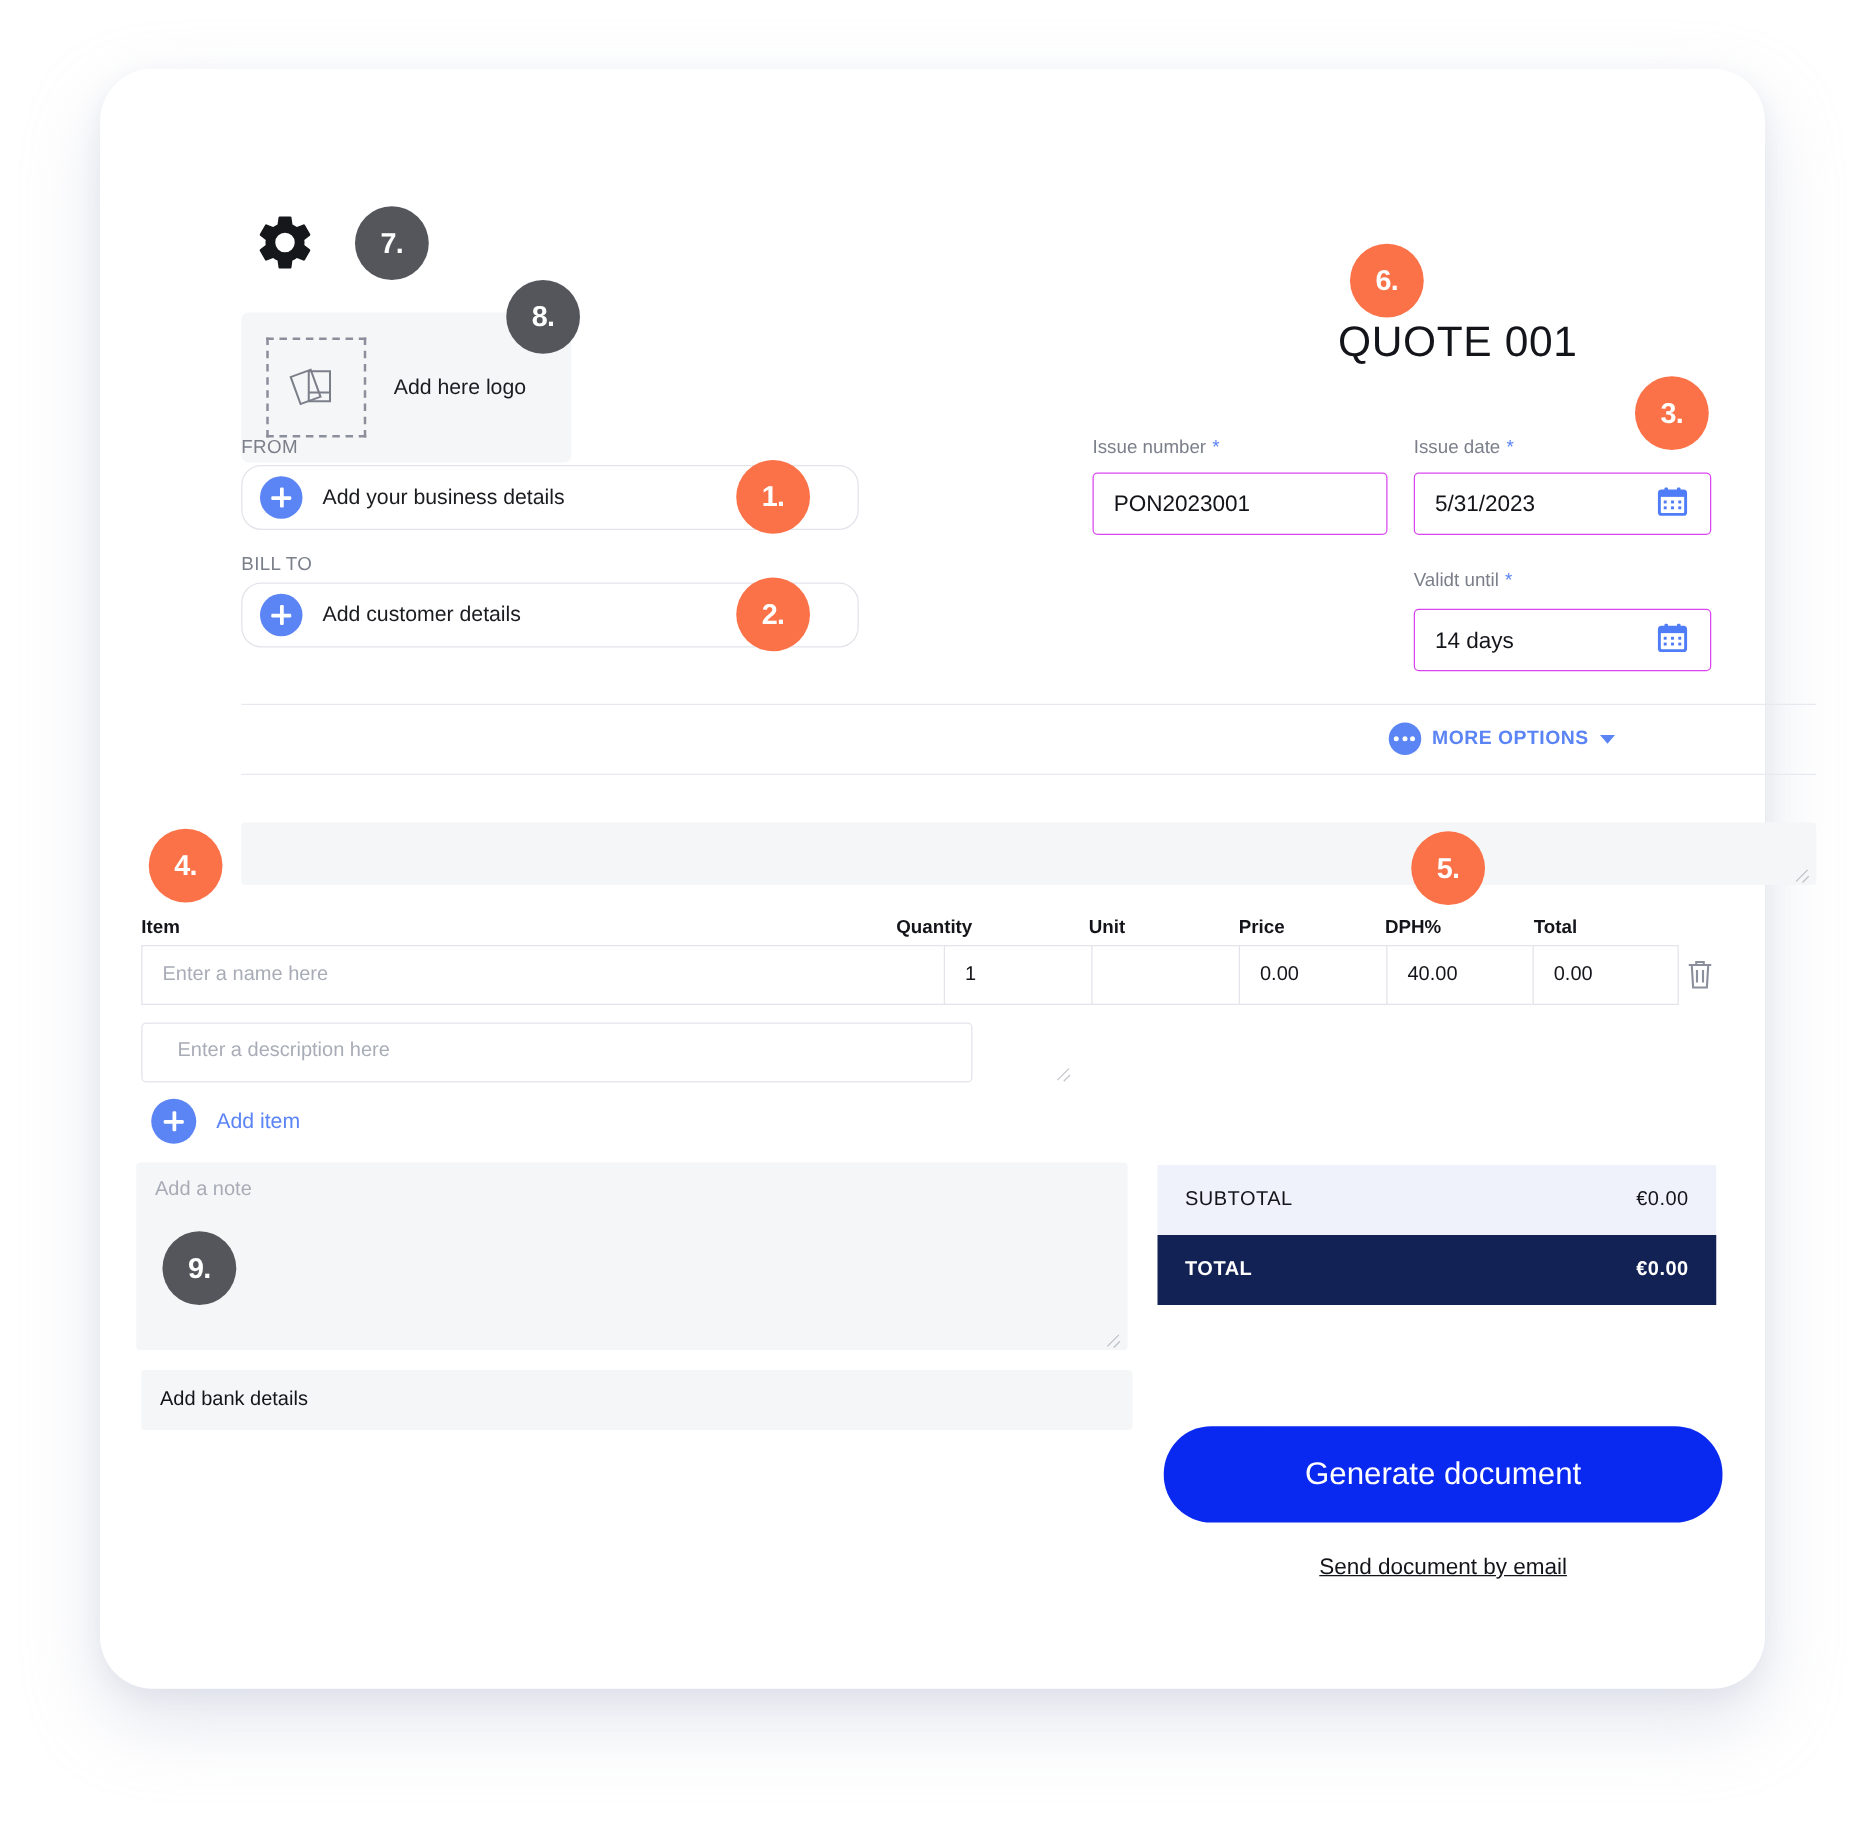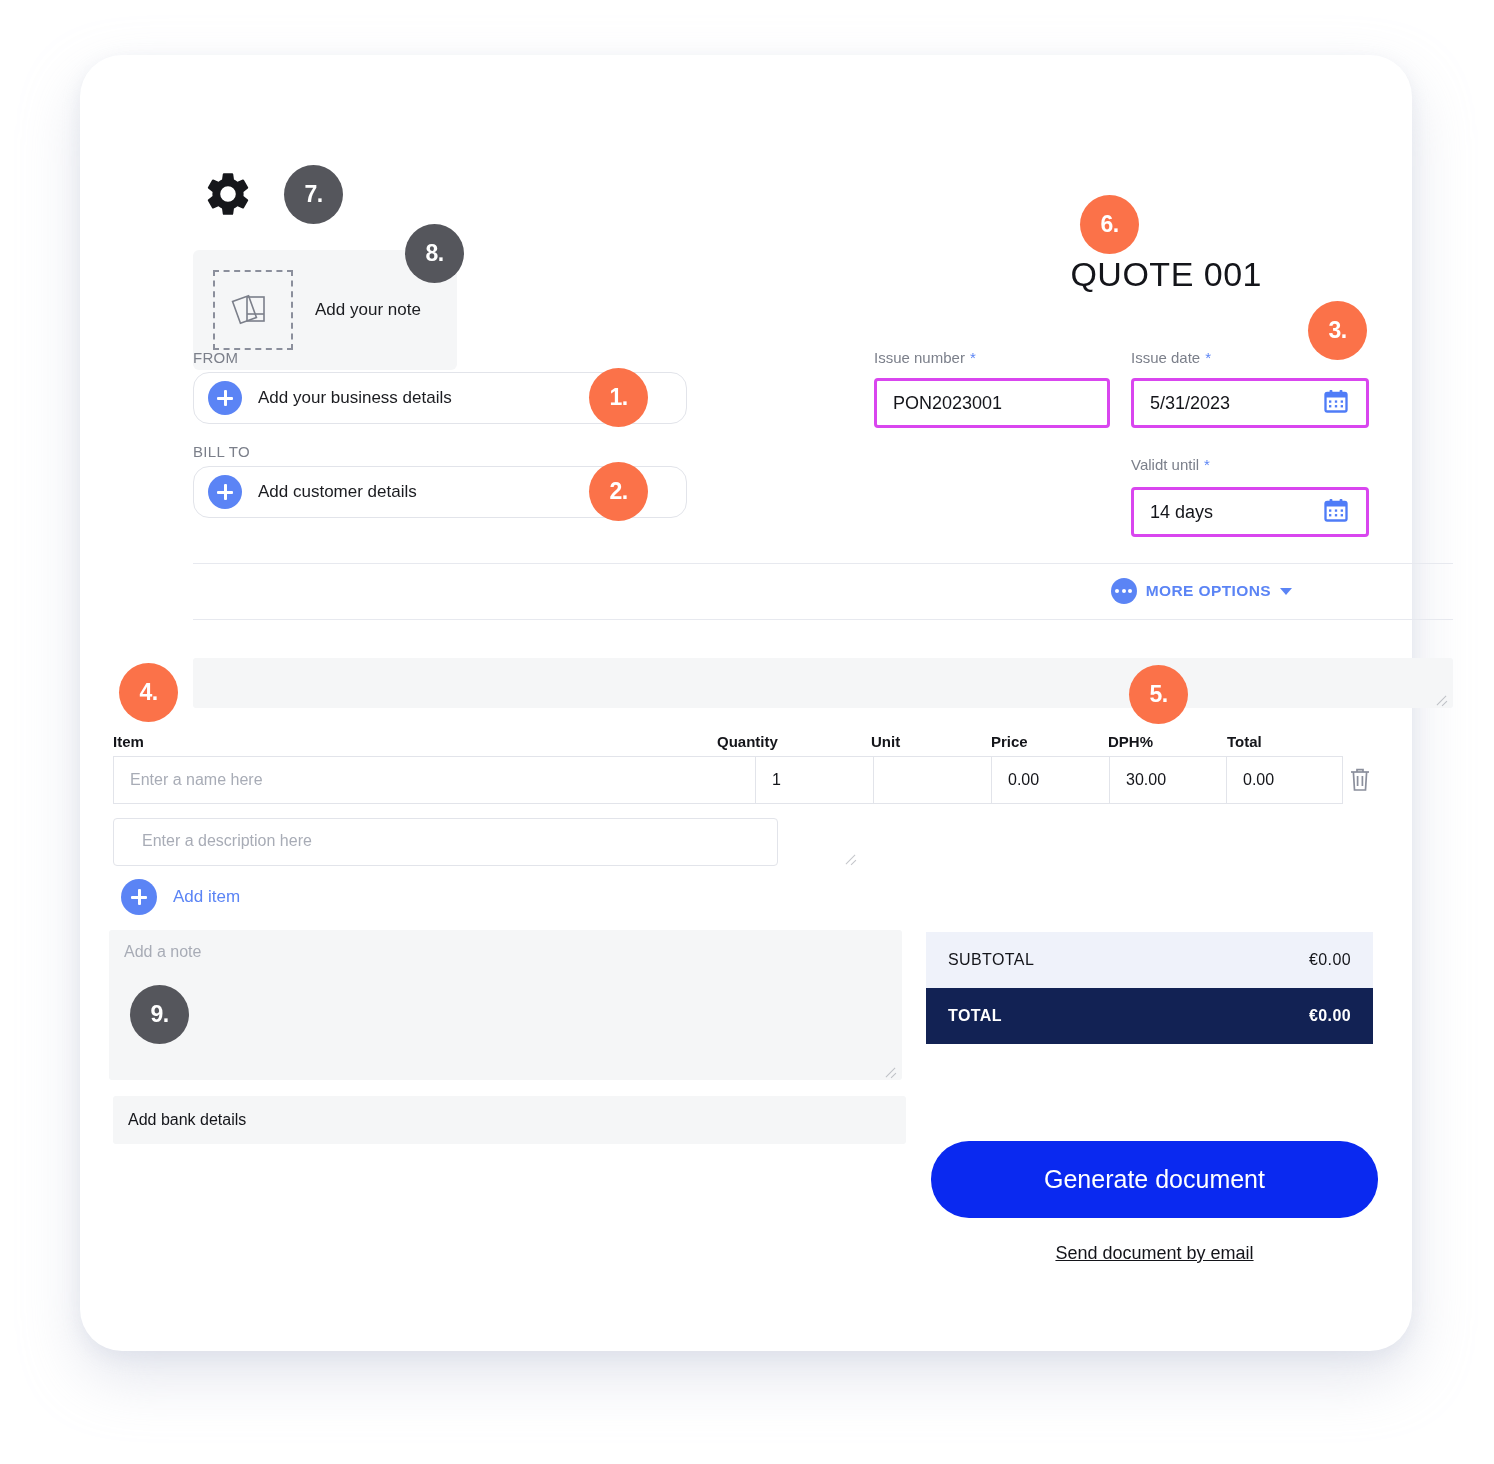--- a/index.html
+++ b/index.html
@@ -138,21 +138,21 @@
   
   .rfield-label {
     position: absolute;
     font-size: 15px;
     color: #7b7f8a;
   }
   .req { color: #5b84f5; margin-left: 5px; }
   .rinput {
     position: absolute;
     height: 50px;
-    border: 3px solid #d946ef;
+    border: 1px solid #d946ef;
     border-radius: 4px;
     background: #ffffff;
     display: flex;
     align-items: center;
     justify-content: space-between;
     padding: 4px 16px;
   }
   .rinput .val { font-size: 18px; color: #14151a; }
 
   
@@ -389,21 +389,21 @@
     <div class="logo-box">
       <div class="logo-drop">
         <svg width="48" height="48" viewBox="0 0 48 48" aria-hidden="true">
           <g fill="none" stroke="#7b7f8a" stroke-width="1.6">
             <rect x="7" y="12" width="17" height="23" transform="rotate(-20 15.5 23.5)"></rect>
             <rect x="18" y="11" width="17" height="24"></rect>
             <line x1="18" y1="28" x2="35" y2="28"></line>
           </g>
         </svg>
       </div>
-      <span class="logo-label">Add your note</span>
+      <span class="logo-label">Add here logo</span>
     </div>
 
     <div class="badge gray" style="left:325px;top:169px;width:59px;height:59px;font-size:23px;">
       <span>8.</span>
     </div>
 
     <div class="badge orange" style="left:1000px;top:140px;width:59px;height:59px;font-size:23px;">
       <span>6.</span>
     </div>
 
@@ -514,21 +514,21 @@
     <div class="tbl-head" style="left:791px;top:678px;">Unit</div>
     <div class="tbl-head" style="left:911px;top:678px;">Price</div>
     <div class="tbl-head" style="left:1028px;top:678px;">DPH%</div>
     <div class="tbl-head" style="left:1147px;top:678px;">Total</div>
 
     <div class="tbl-row" style="top:701px;left:33px;width:1230px;">
       <div class="cell ph" style="width:642px;">Enter a name here</div>
       <div class="cell" style="width:118px;">1</div>
       <div class="cell" style="width:118px;"></div>
       <div class="cell" style="width:118px;">0.00</div>
-      <div class="cell" style="width:117px;">30.00</div>
+      <div class="cell" style="width:117px;">40.00</div>
       <div class="cell" style="width:117px;">0.00</div>
     </div>
 
     <div class="trash-btn" style="left:1268px;top:711px;">
       <svg width="24" height="28" viewBox="0 0 24 28" aria-hidden="true">
         <g fill="none" stroke="#8b8f9c" stroke-width="1.7">
           <path d="M3 6h18"></path>
           <path d="M9 6V3.6h6V6"></path>
           <path d="M5.4 6l1.1 18h11l1.1-18"></path>
           <path d="M9.6 10v10M14.4 10v10"></path>

